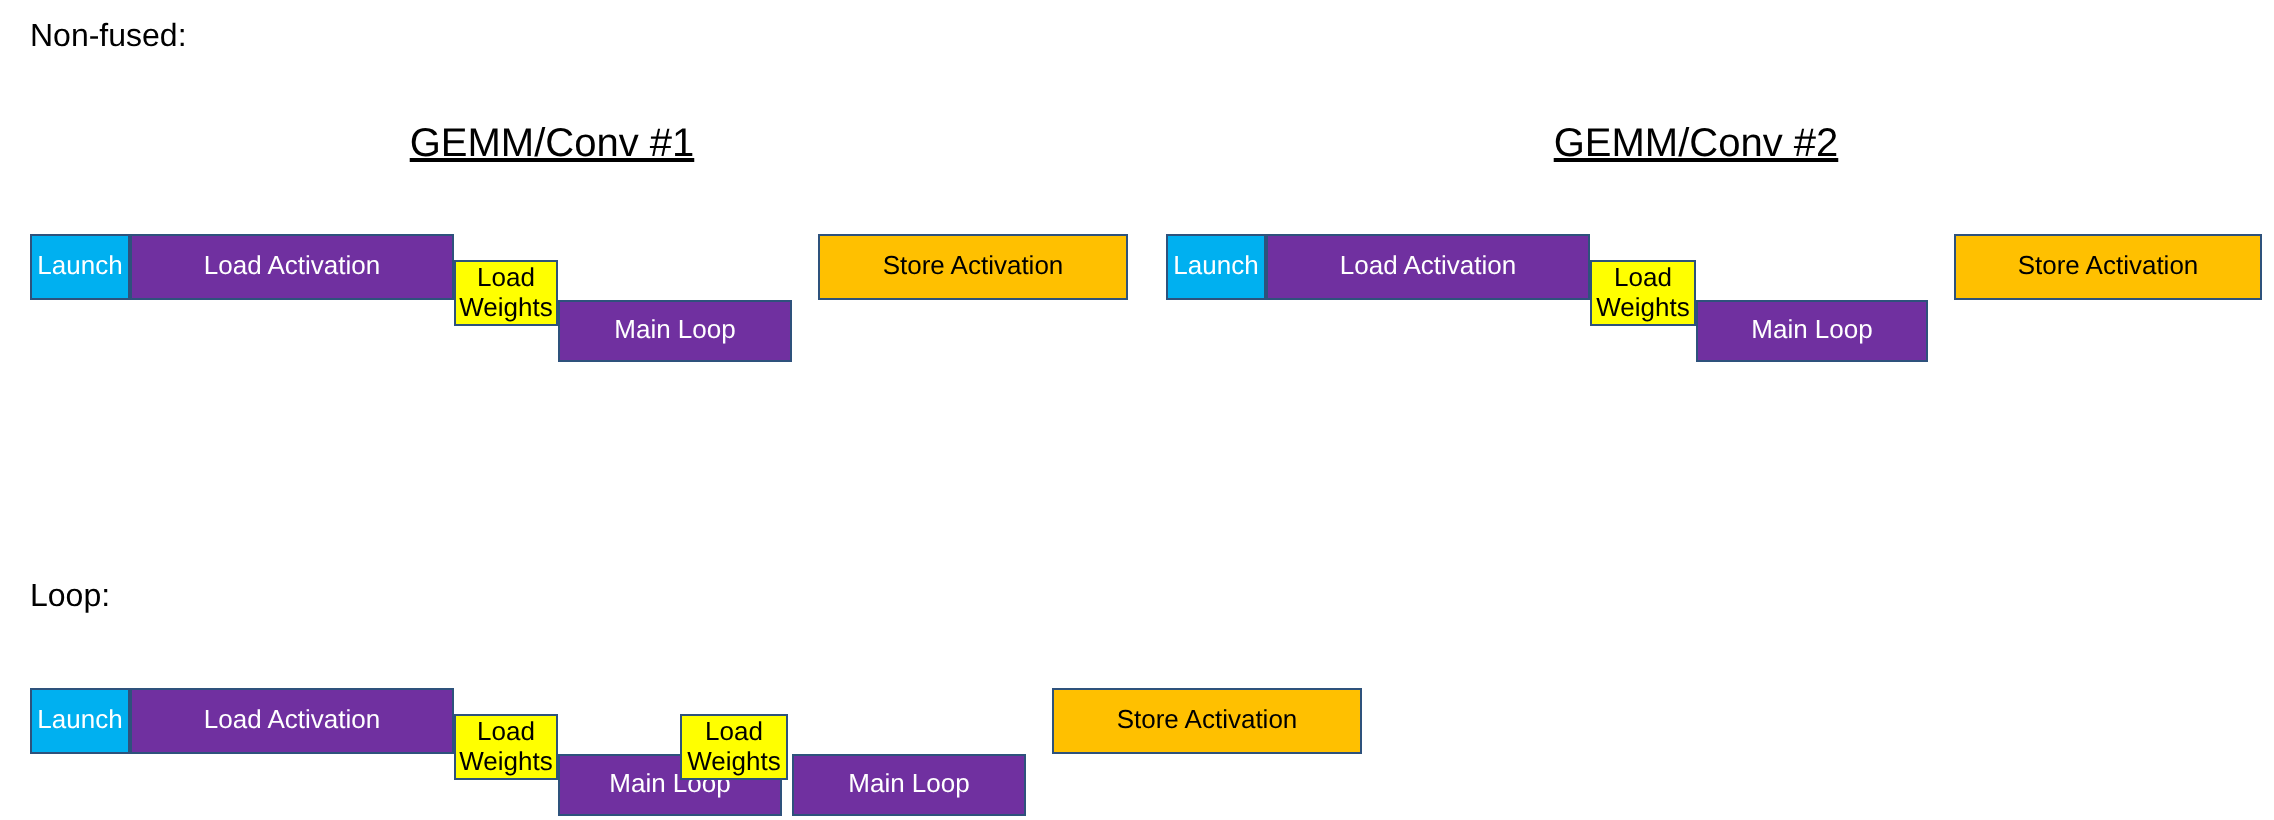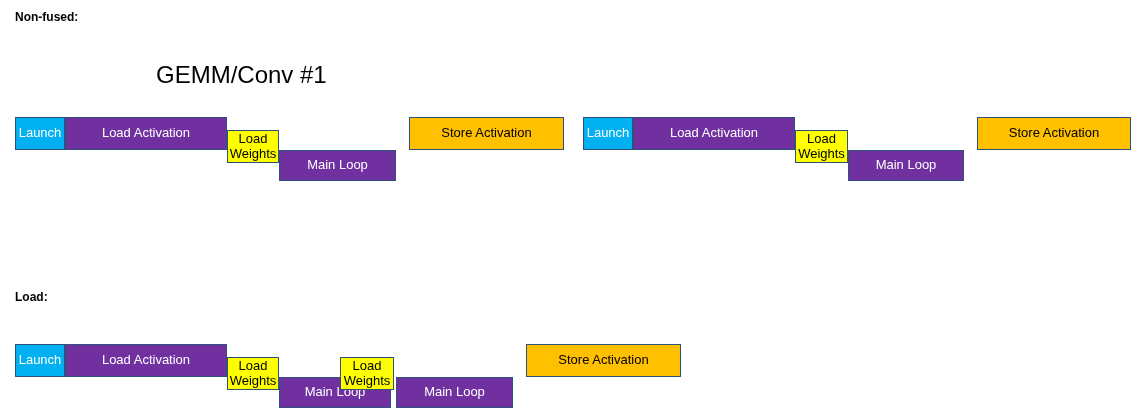--- a/index.html
+++ b/index.html
@@ -10,32 +10,33 @@
   }
   .canvas {
     position: relative;
     width: 1137px;
     height: 410px;
     background: var(--page-bg, #ffffff);
     overflow: hidden;
   }
   .heading {
     position: absolute;
-    font-size: 12px;
-    font-weight: 700;
+    font-size: 16px;
+    font-weight: 400;
     color: var(--heading-text, #000);
     white-space: nowrap;
   }
   .group-title {
     position: absolute;
     width: 240px;
-    text-align: left;
-    font-size: 24px;
+    text-align: center;
+    font-size: 20px;
     color: var(--heading-text, #000);
     white-space: nowrap;
+    text-decoration: underline;
   }
   .block {
     position: absolute;
     box-sizing: border-box;
     border: 1.5px solid var(--block-border, #2E527C);
     display: flex;
     align-items: center;
     justify-content: center;
     text-align: center;
     font-size: 13px;
@@ -48,34 +49,35 @@
   .c-yellow { background: var(--weights-fill, #FFFF00); color: var(--dark-text, #000); margin-top: 13px; }
   .c-orange { background: var(--store-fill, #FFC000); color: var(--dark-text, #000); margin-left: 14px; }
 </style>
 </head>
 <body>
 
 <div class="canvas">
 
   <div class="heading" style="left:15px; top:10px;">Non-fused:</div>
   <div class="group-title" style="left:156px; top:61px;">GEMM/Conv #1</div>
+  <div class="group-title" style="left:728px; top:61px;">GEMM/Conv #2</div>
 
   <div class="block c-launch" style="left:15px; top:117px; width:50px; height:33px;">Launch</div>
   <div class="block c-purple" style="left:65px; top:117px; width:162px; height:33px;">Load Activation</div>
   <div class="block c-yellow" style="left:227px; top:117px; width:52px; height:33px;">Load Weights</div>
   <div class="block c-purple" style="left:279px; top:150px; width:117px; height:31px;">Main Loop</div>
   <div class="block c-orange" style="left:395px; top:117px; width:155px; height:33px;">Store Activation</div>
 
   <div class="block c-launch" style="left:583px; top:117px; width:50px; height:33px;">Launch</div>
   <div class="block c-purple" style="left:633px; top:117px; width:162px; height:33px;">Load Activation</div>
   <div class="block c-yellow" style="left:795px; top:117px; width:53px; height:33px;">Load Weights</div>
   <div class="block c-purple" style="left:848px; top:150px; width:116px; height:31px;">Main Loop</div>
   <div class="block c-orange" style="left:963px; top:117px; width:154px; height:33px;">Store Activation</div>
 
-  <div class="heading" style="left:15px; top:290px;">Load:</div>
+  <div class="heading" style="left:15px; top:290px;">Loop:</div>
 
   <div class="block c-launch" style="left:15px; top:344px; width:50px; height:33px;">Launch</div>
   <div class="block c-purple" style="left:65px; top:344px; width:162px; height:33px;">Load Activation</div>
   <div class="block c-yellow" style="left:227px; top:344px; width:52px; height:33px;">Load Weights</div>
   <div class="block c-purple" style="left:279px; top:377px; width:112px; height:31px;">Main Loop</div>
   <div class="block c-yellow" style="left:340px; top:344px; width:54px; height:33px;">Load Weights</div>
   <div class="block c-purple" style="left:396px; top:377px; width:117px; height:31px;">Main Loop</div>
   <div class="block c-orange" style="left:512px; top:344px; width:155px; height:33px;">Store Activation</div>
 
 </div>

